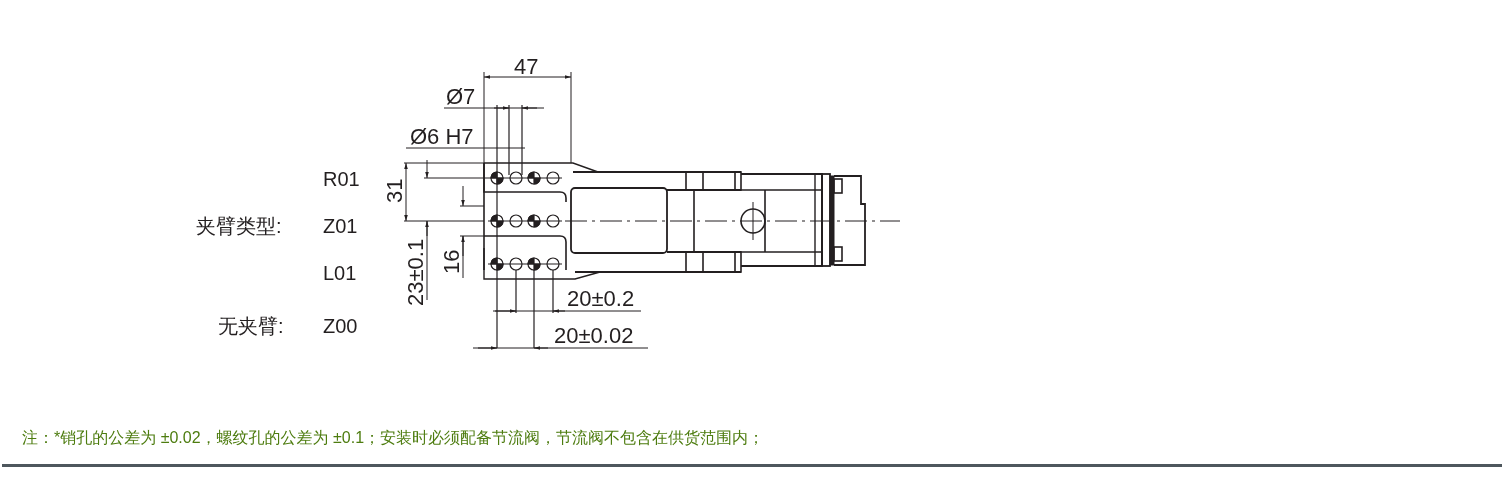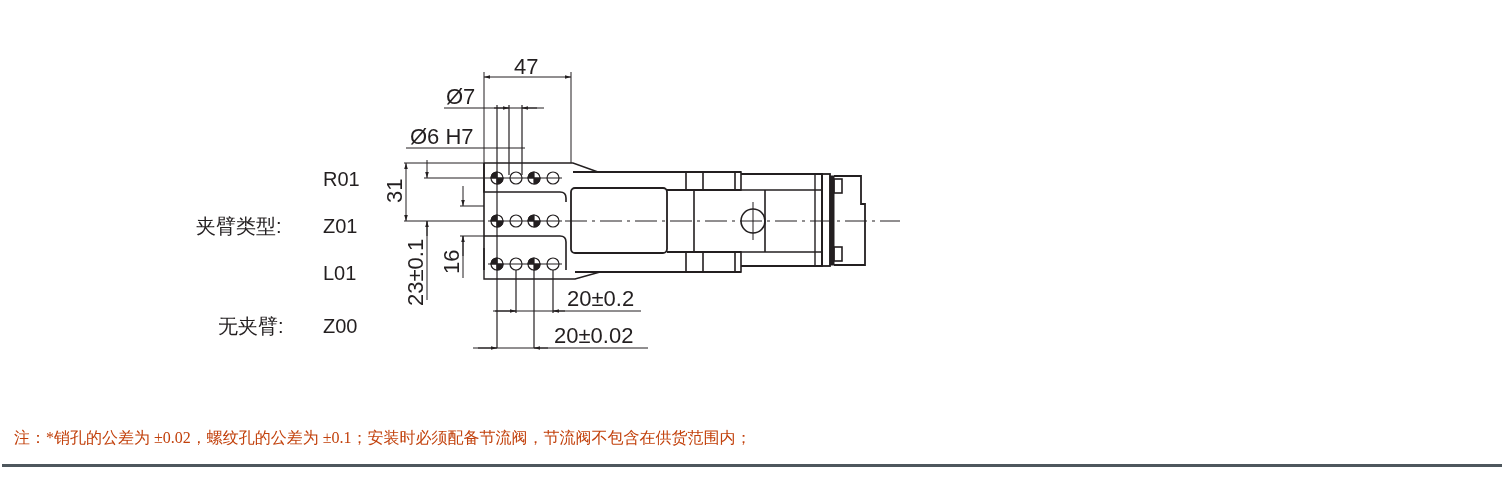--- a/index.html
+++ b/index.html
@@ -1,21 +1,21 @@
 <!DOCTYPE html>
 <html><head>
 <meta charset="utf-8">
 <style>
   html, body { margin:0; padding:0; background:#ffffff; }
   body { width:1505px; height:479px; position:relative; overflow:hidden;
          font-family:"Liberation Sans","DejaVu Sans",sans-serif; color:#231f20; }
   #drawing { position:absolute; left:0; top:0; width:1505px; height:400px; }
   #drawing text { font-family:"Liberation Sans","DejaVu Sans",sans-serif; fill:#231f20; }
-  .note { position:absolute; left:14px; top:428px; font-size:16px; color:#c2410c;
-          white-space:nowrap; font-family:Liberation Serif, serif; }
+  .note { position:absolute; left:22px; top:428px; font-size:16px; color:#4d7c0f;
+          white-space:nowrap; font-family:Liberation Sans, sans-serif; }
   .divider { position:absolute; left:2px; top:464px; width:1500px; height:3px; background:#4e575d; }
 </style>
 </head>
 <body>
 
 <svg id="drawing" viewBox="0 0 1505 400" xmlns="http://www.w3.org/2000/svg">
   <defs>
     <marker id="arr" viewBox="0 0 10 10" refX="10" refY="5" markerWidth="9" markerHeight="6" orient="auto-start-reverse">
       <path d="M0,2 L10,5 L0,8 z" fill="#231f20"></path>
     </marker>

